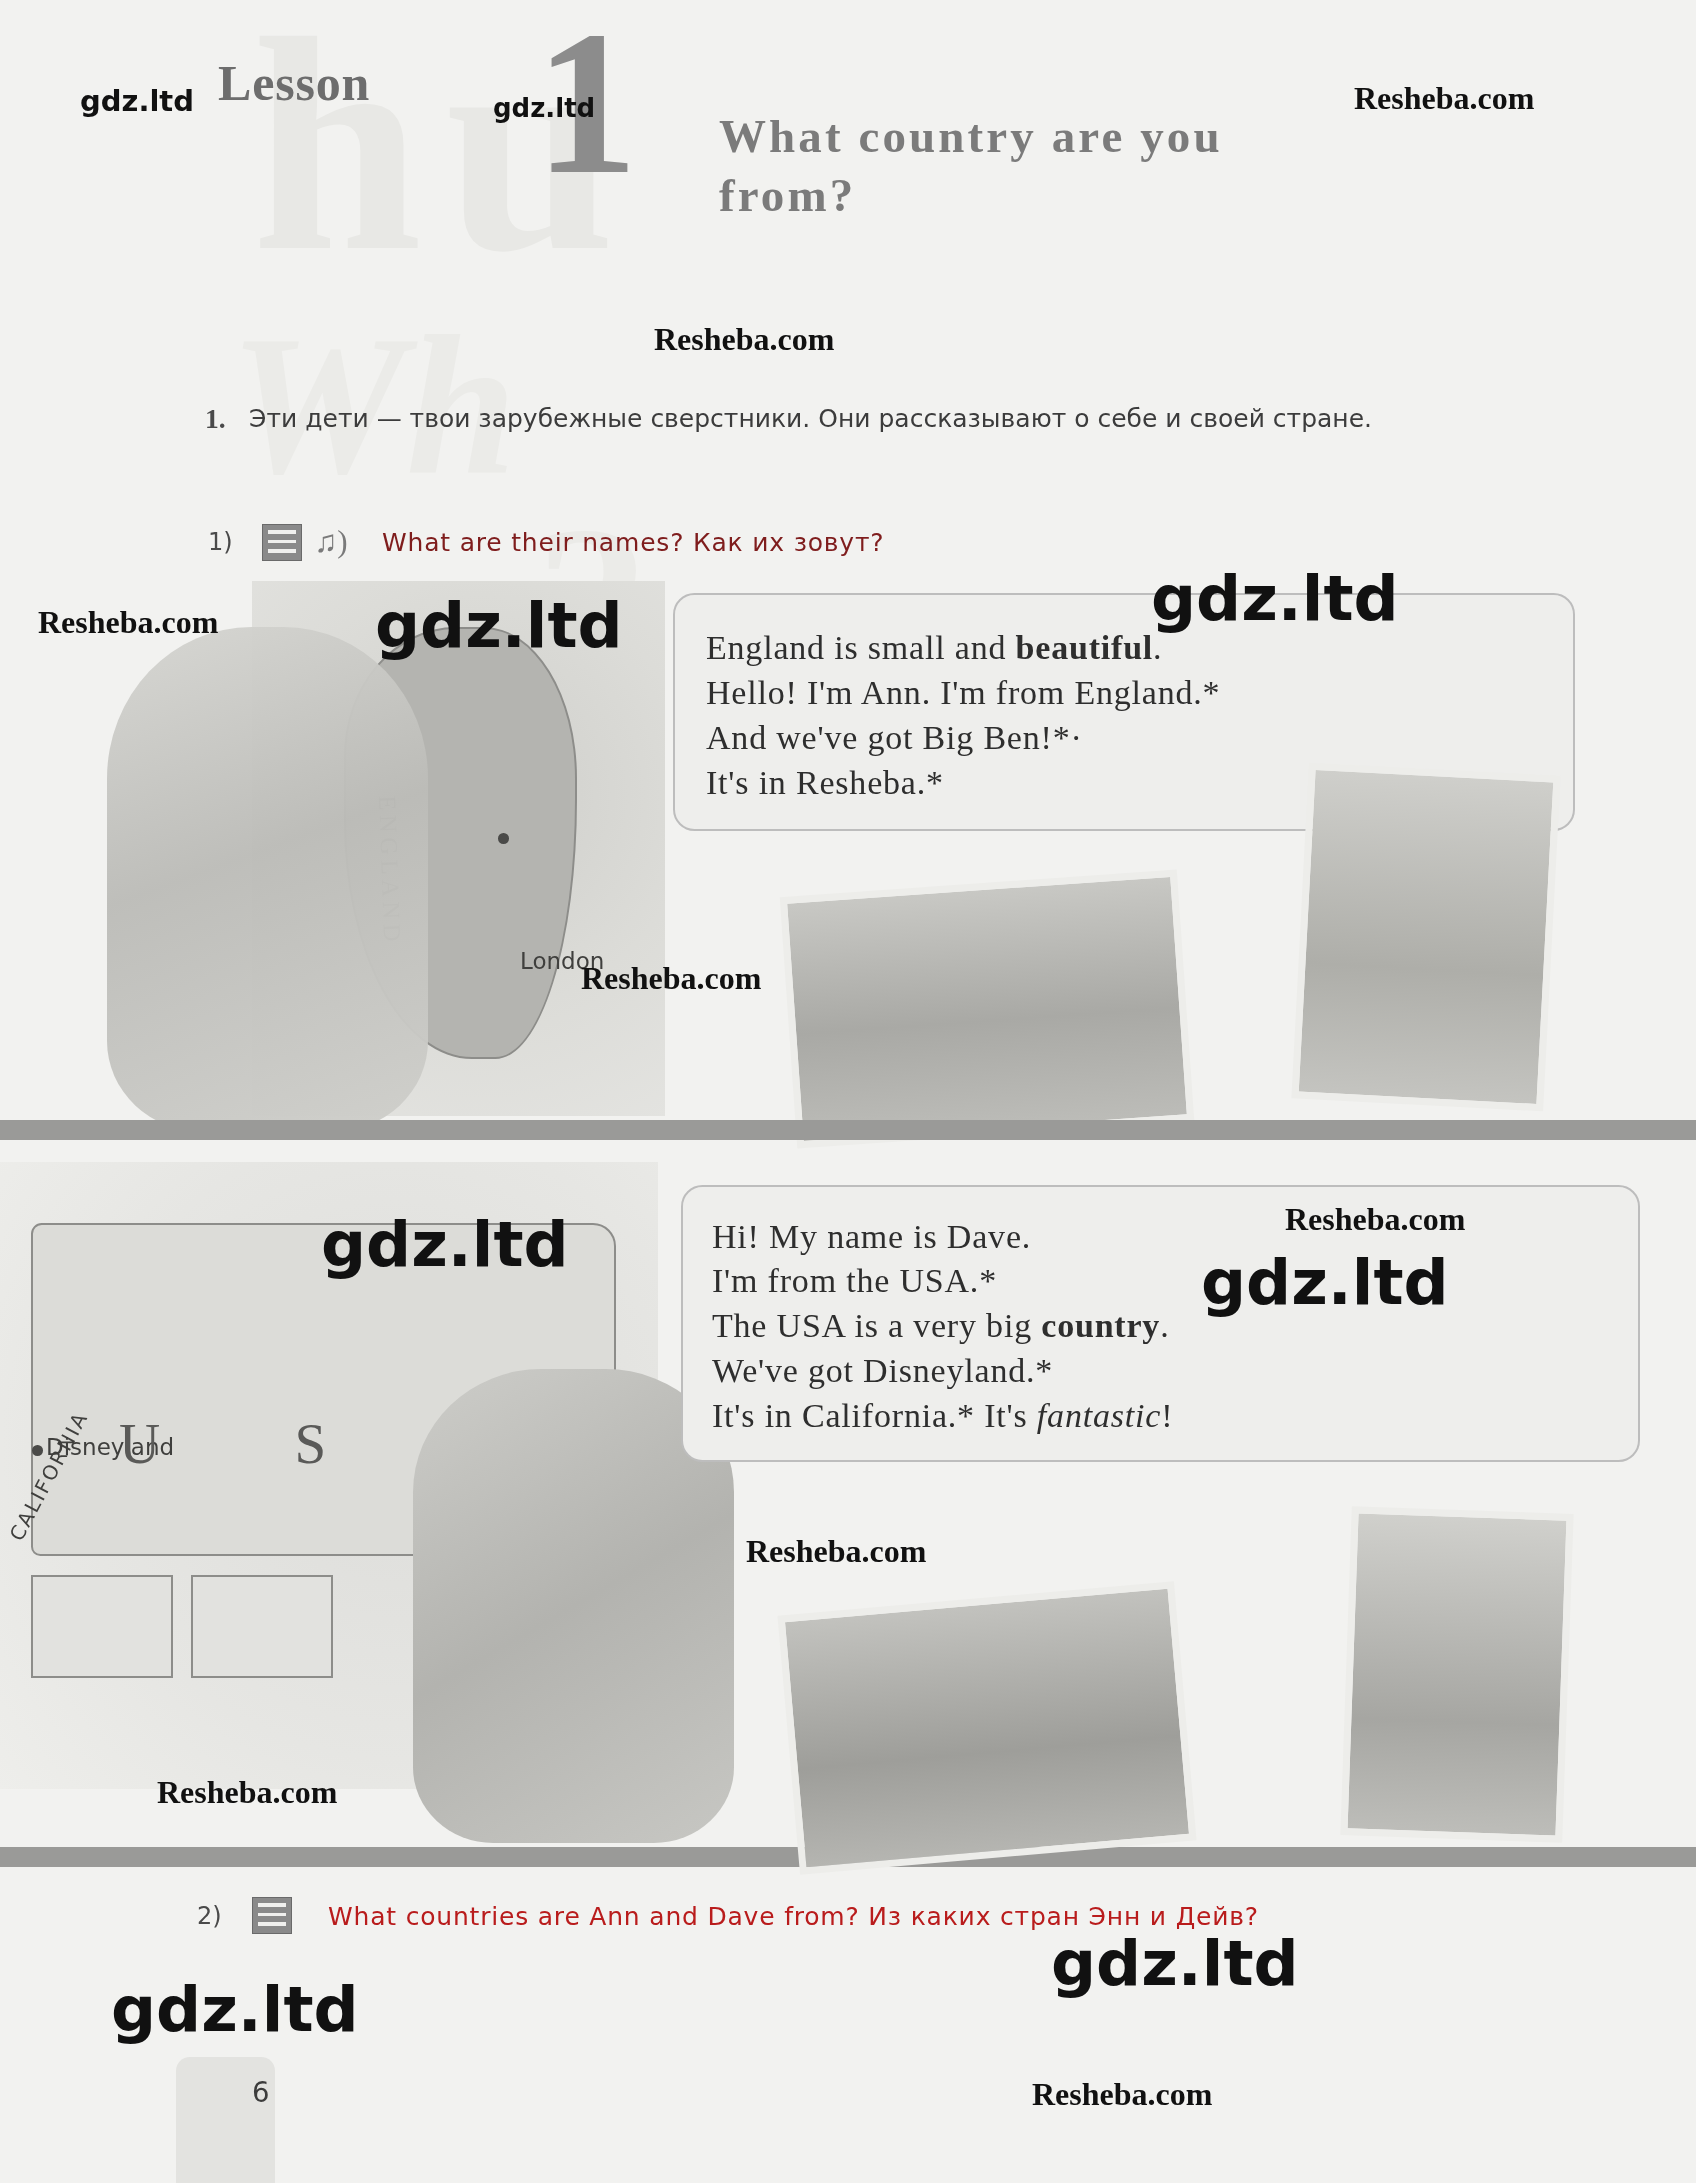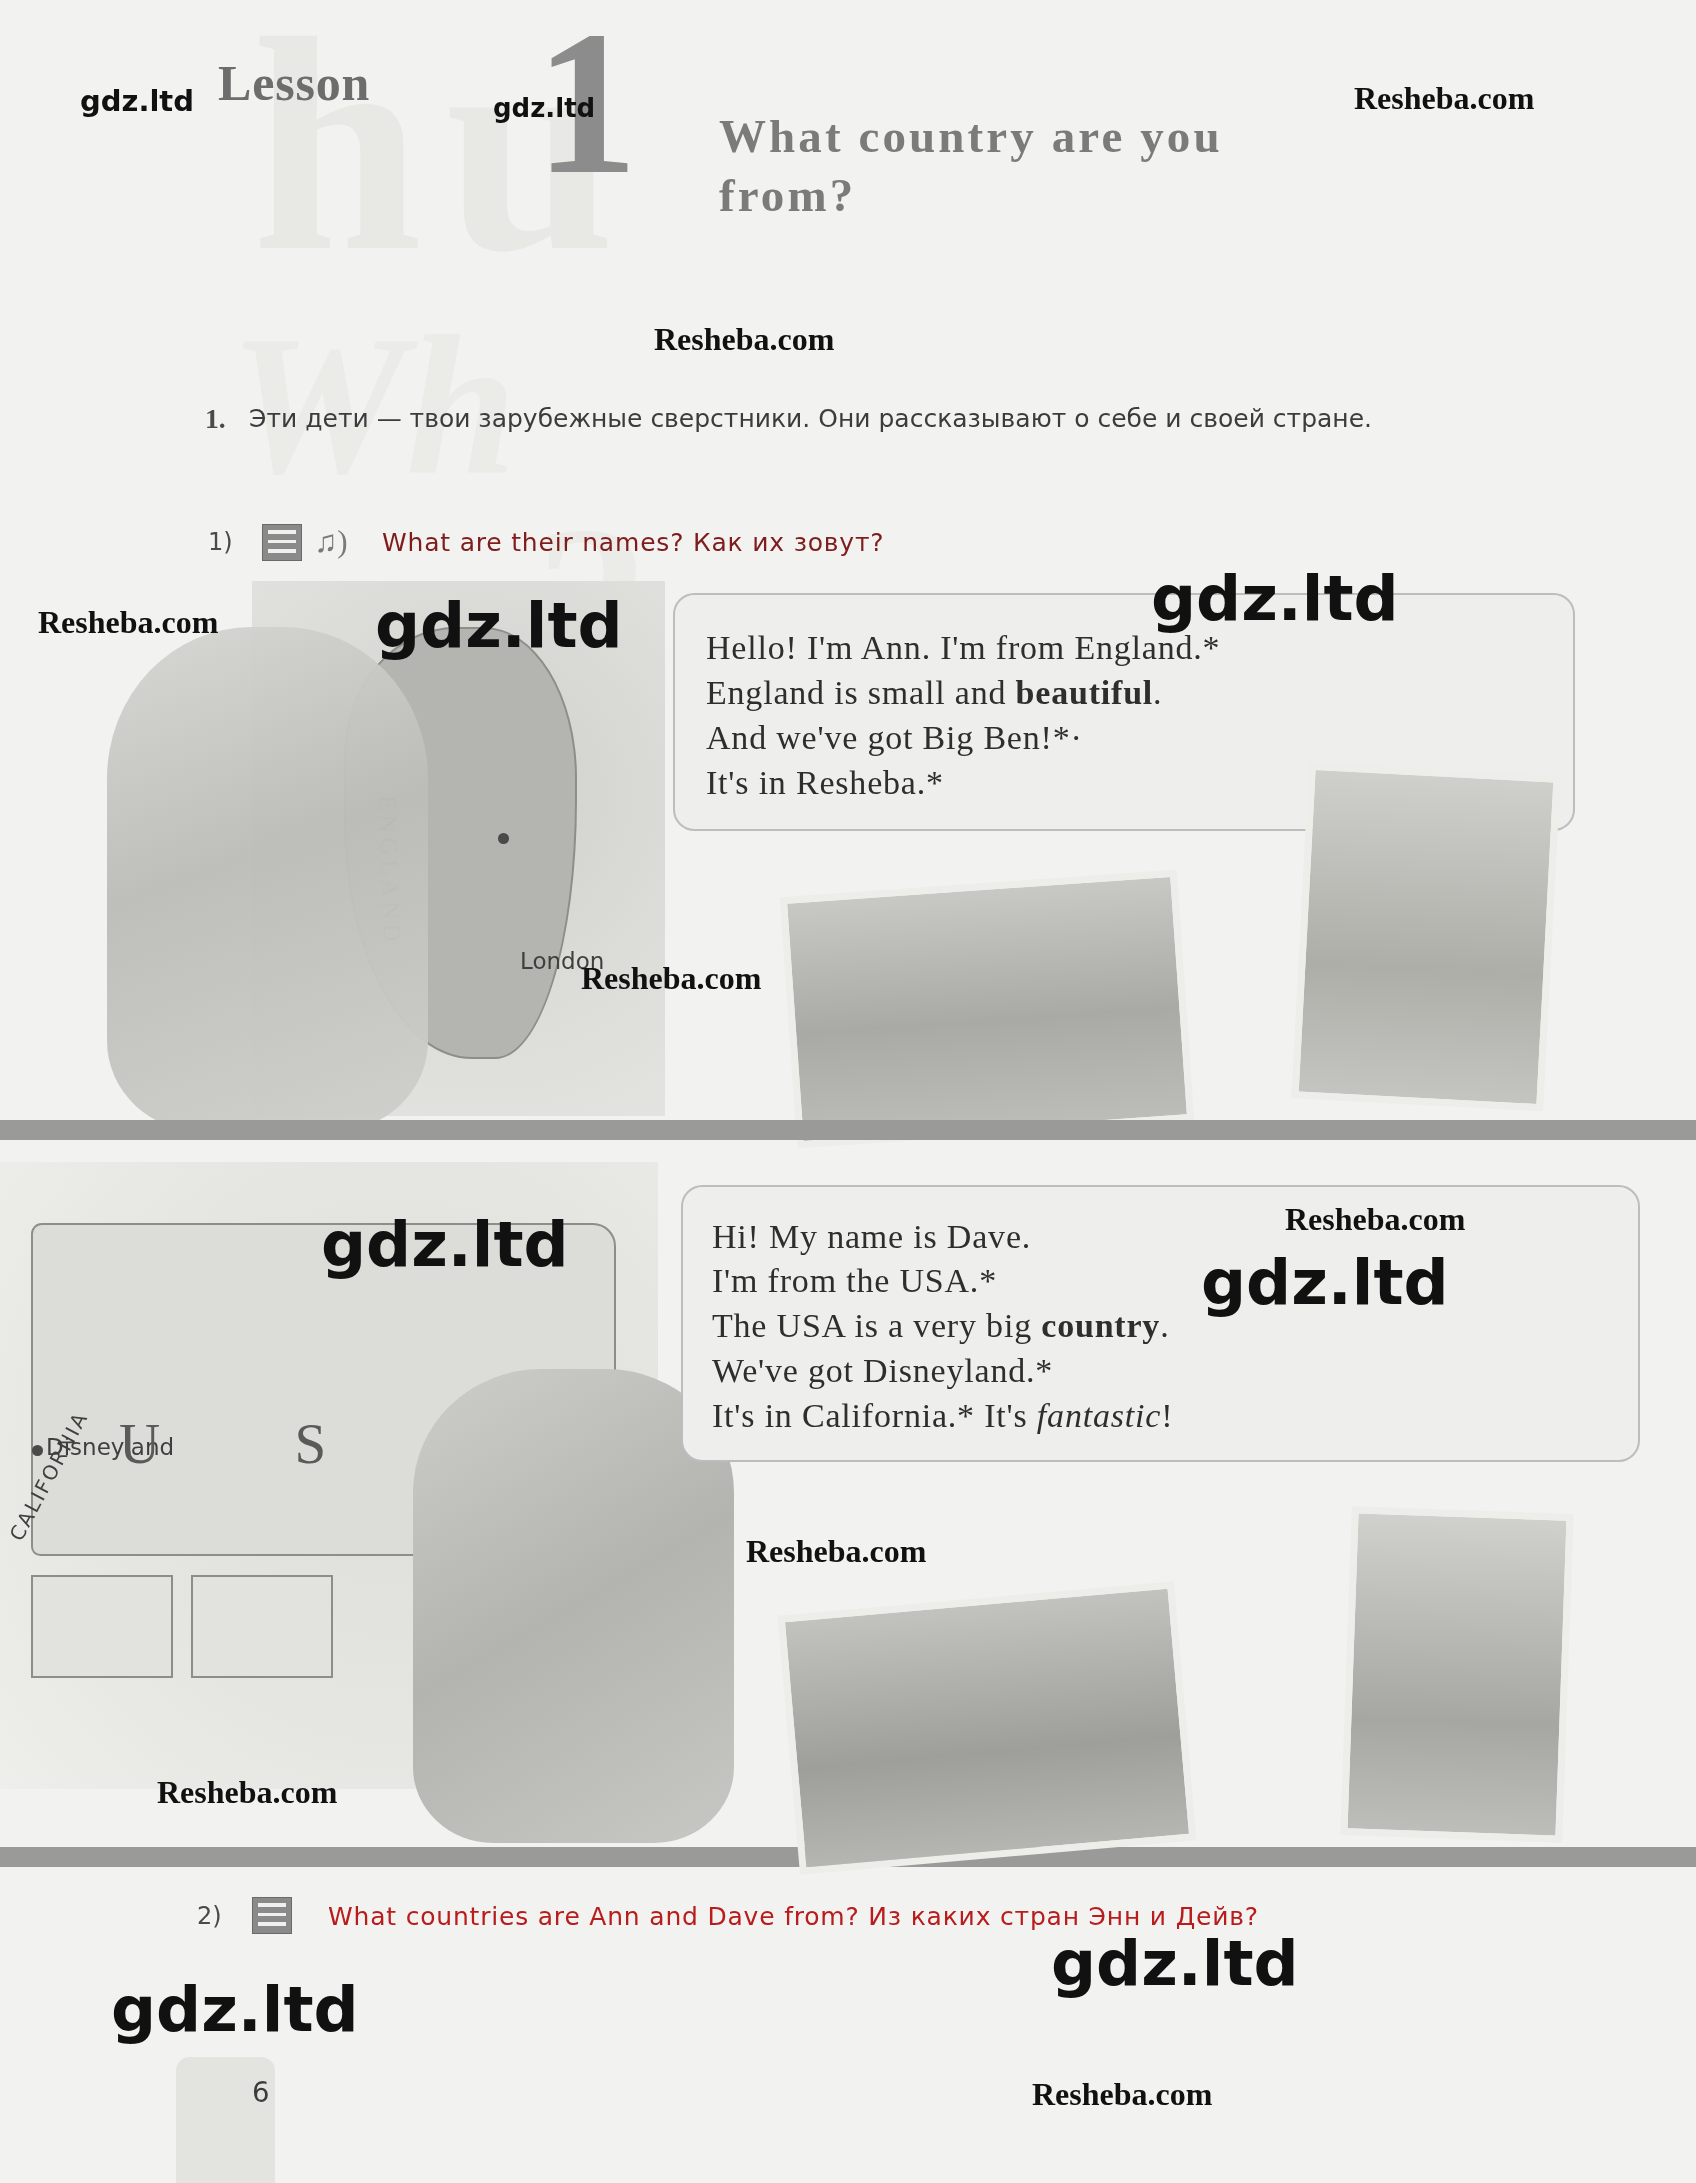--- a/index.html
+++ b/index.html
@@ -376,22 +376,22 @@
 
   <div class="panel" id="map-england">
     <div class="map-shape-eng"></div>
     <div class="map-label-eng">ENGLAND</div>
     <div class="map-dot" style="top:252px;left:246px;"></div>
   </div>
   <div class="map-city" style="top:948px; left:520px;">London</div>
   <div class="panel" id="girl-fig"></div>
 
   <div class="bubble" id="bubble-ann">
+    <div>England is small and <b>beautiful</b>.</div>
     <div>Hello! I'm Ann. I'm from England.*</div>
-    <div>England is small and <b>beautiful</b>.</div>
     <div>And we've got Big Ben!*·</div>
     <div>It's in Resheba.*</div>
   </div>
 
   <div class="photo" style="top:883px;left:788px;width:398px;height:252px;transform:rotate(-4deg);background:linear-gradient(180deg,#c8c8c4 0%,#a9a9a5 55%,#bcbcb8 100%);"></div>
   <div class="photo" style="top:769px;left:1300px;width:252px;height:336px;transform:rotate(3deg);background:linear-gradient(180deg,#cfcfcb 0%,#aeaea9 60%,#c4c4c0 100%);"></div>
 
   <div class="band" style="top:1120px;"></div>
   <div class="band" style="top:1847px;"></div>
 

